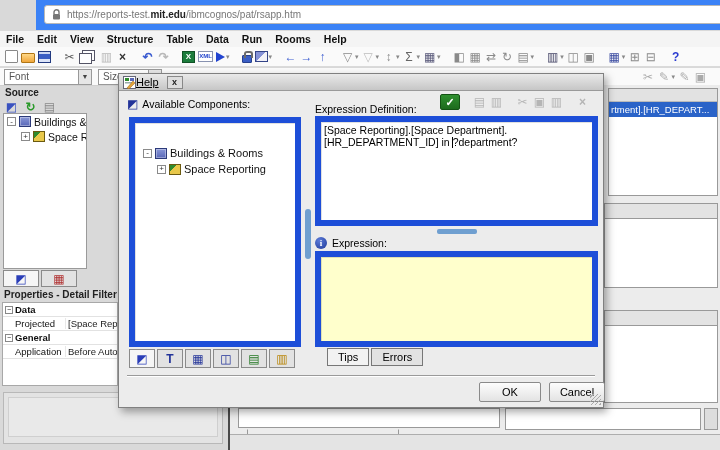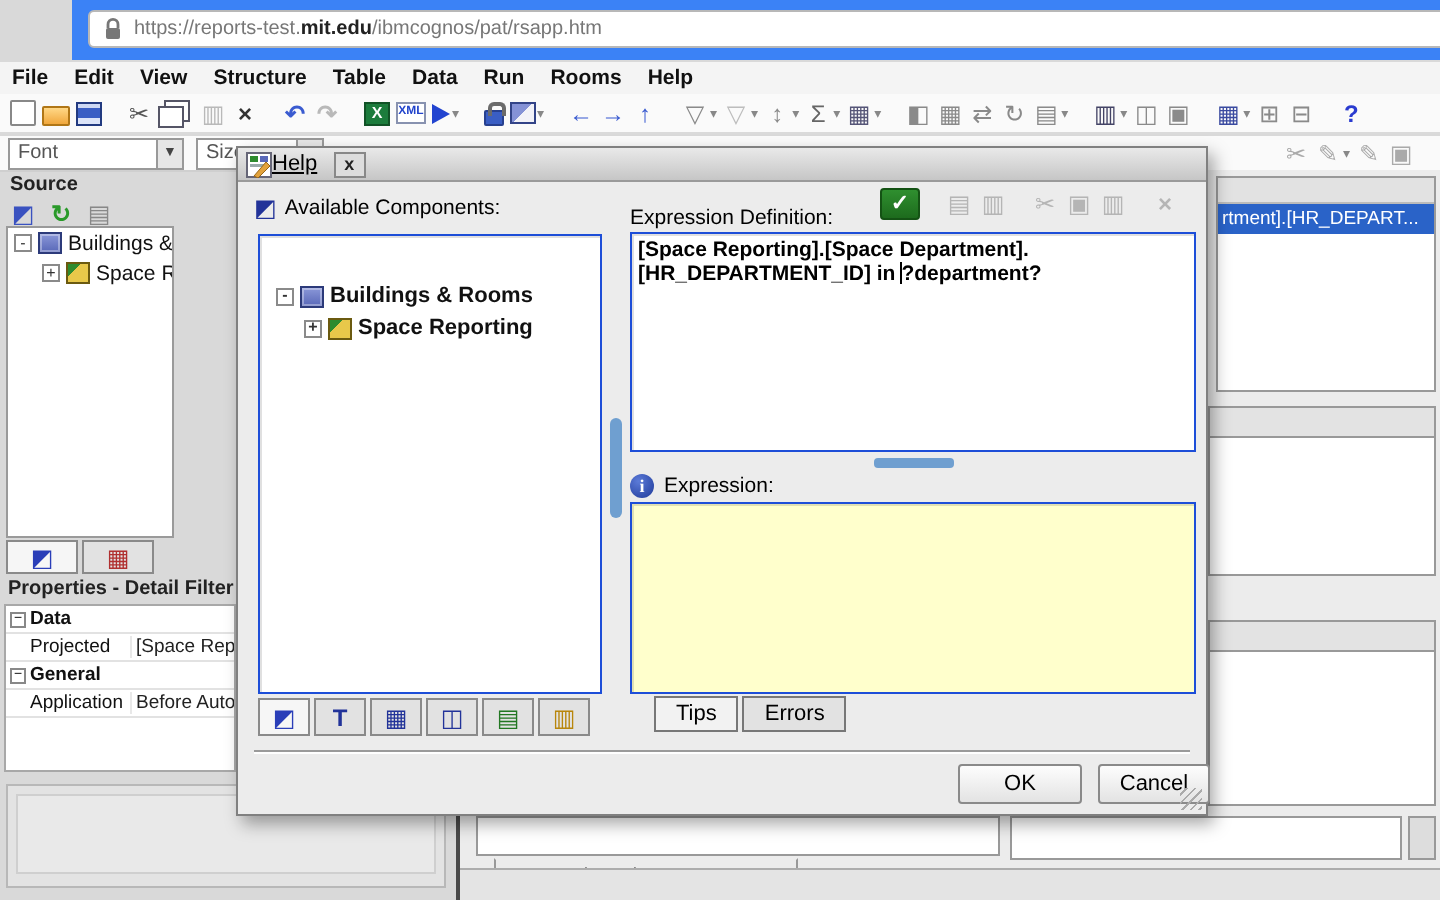--- a/index.html
+++ b/index.html
@@ -84,21 +84,21 @@
   .dlg-title { position:relative; height:17px; background:linear-gradient(#e9e9e9,#c6c6c6); border-bottom:1px solid #9a9a9a; display:flex; align-items:center; padding:0 4px; }
   .dlg-title-text { font-size:11px; font-weight:700; color:#000; margin-left:4px; flex:1; white-space:nowrap; overflow:hidden; }
   .dlg-help { font-size:11px; color:#000; text-decoration:underline; margin-right:8px; cursor:default; }
   .dlg-close { width:16px; height:13px; border:1px solid #888; background:#ddd; font-size:9px; font-weight:700; line-height:11px; text-align:center; color:#222; cursor:default; }
   .dlg-body { position:absolute; left:0; top:17px; right:0; bottom:0; }
   .avail-row { position:absolute; left:8px; top:6px; display:flex; align-items:center; font-size:10.5px; color:#000; }
   .avail-ic { font-size:12px; color:#223399; margin-right:4px; }
   .dlg-toolbar { position:absolute; right:10px; top:3px; display:flex; align-items:center; }
   .dlg-toolbar .tb-item { margin-right:4px; }
   .validate { background:linear-gradient(#2f8f2f,#1d6b1d); color:#fff !important; border:1px solid #145214; width:20px; height:16px; font-weight:700; font-size:11px; border-radius:2px; }
-  .sunken { border:1px solid #1d4ed8; box-shadow:inset 1px 1px 0 rgba(0,0,0,.12); background:#fff;font-weight:bold; }
+  .sunken { border:6px solid #1d4ed8; box-shadow:inset 1px 1px 0 rgba(0,0,0,.12); background:#fff; }
   .dlg-tree { position:absolute; left:10px; top:26px; width:172px; height:230px; overflow:hidden; padding-top:22px; }
   .dlg-tree .tree-row { height:16px; font-size:11px; padding-left:8px; }
   .comp-tabs { position:absolute; left:10px; top:258px; display:flex; gap:2px; }
   .comp-tabs .mini-tab { width:26px; height:19px; }
   .vsplit { position:absolute; left:186px; top:118px; width:6px; height:50px; background:#6f9fd0; border-radius:3px; }
   .expr-label { position:absolute; left:196px; top:12px; font-size:10.5px; color:#000; }
   .expr-box { position:absolute; left:196px; top:25px; width:283px; height:110px; padding:2px 3px; font-size:10.5px; color:#000; overflow:hidden; }
   .caret { display:inline-block; width:1px; height:11px; background:#000; vertical-align:-2px; margin-left:2px; }
   .hsplit { position:absolute; left:196px; top:138px; width:283px; height:6px; display:flex; justify-content:center; }
   .hsplit-bar { width:40px; height:5px; background:#6f9fd0; border-radius:2px; }

